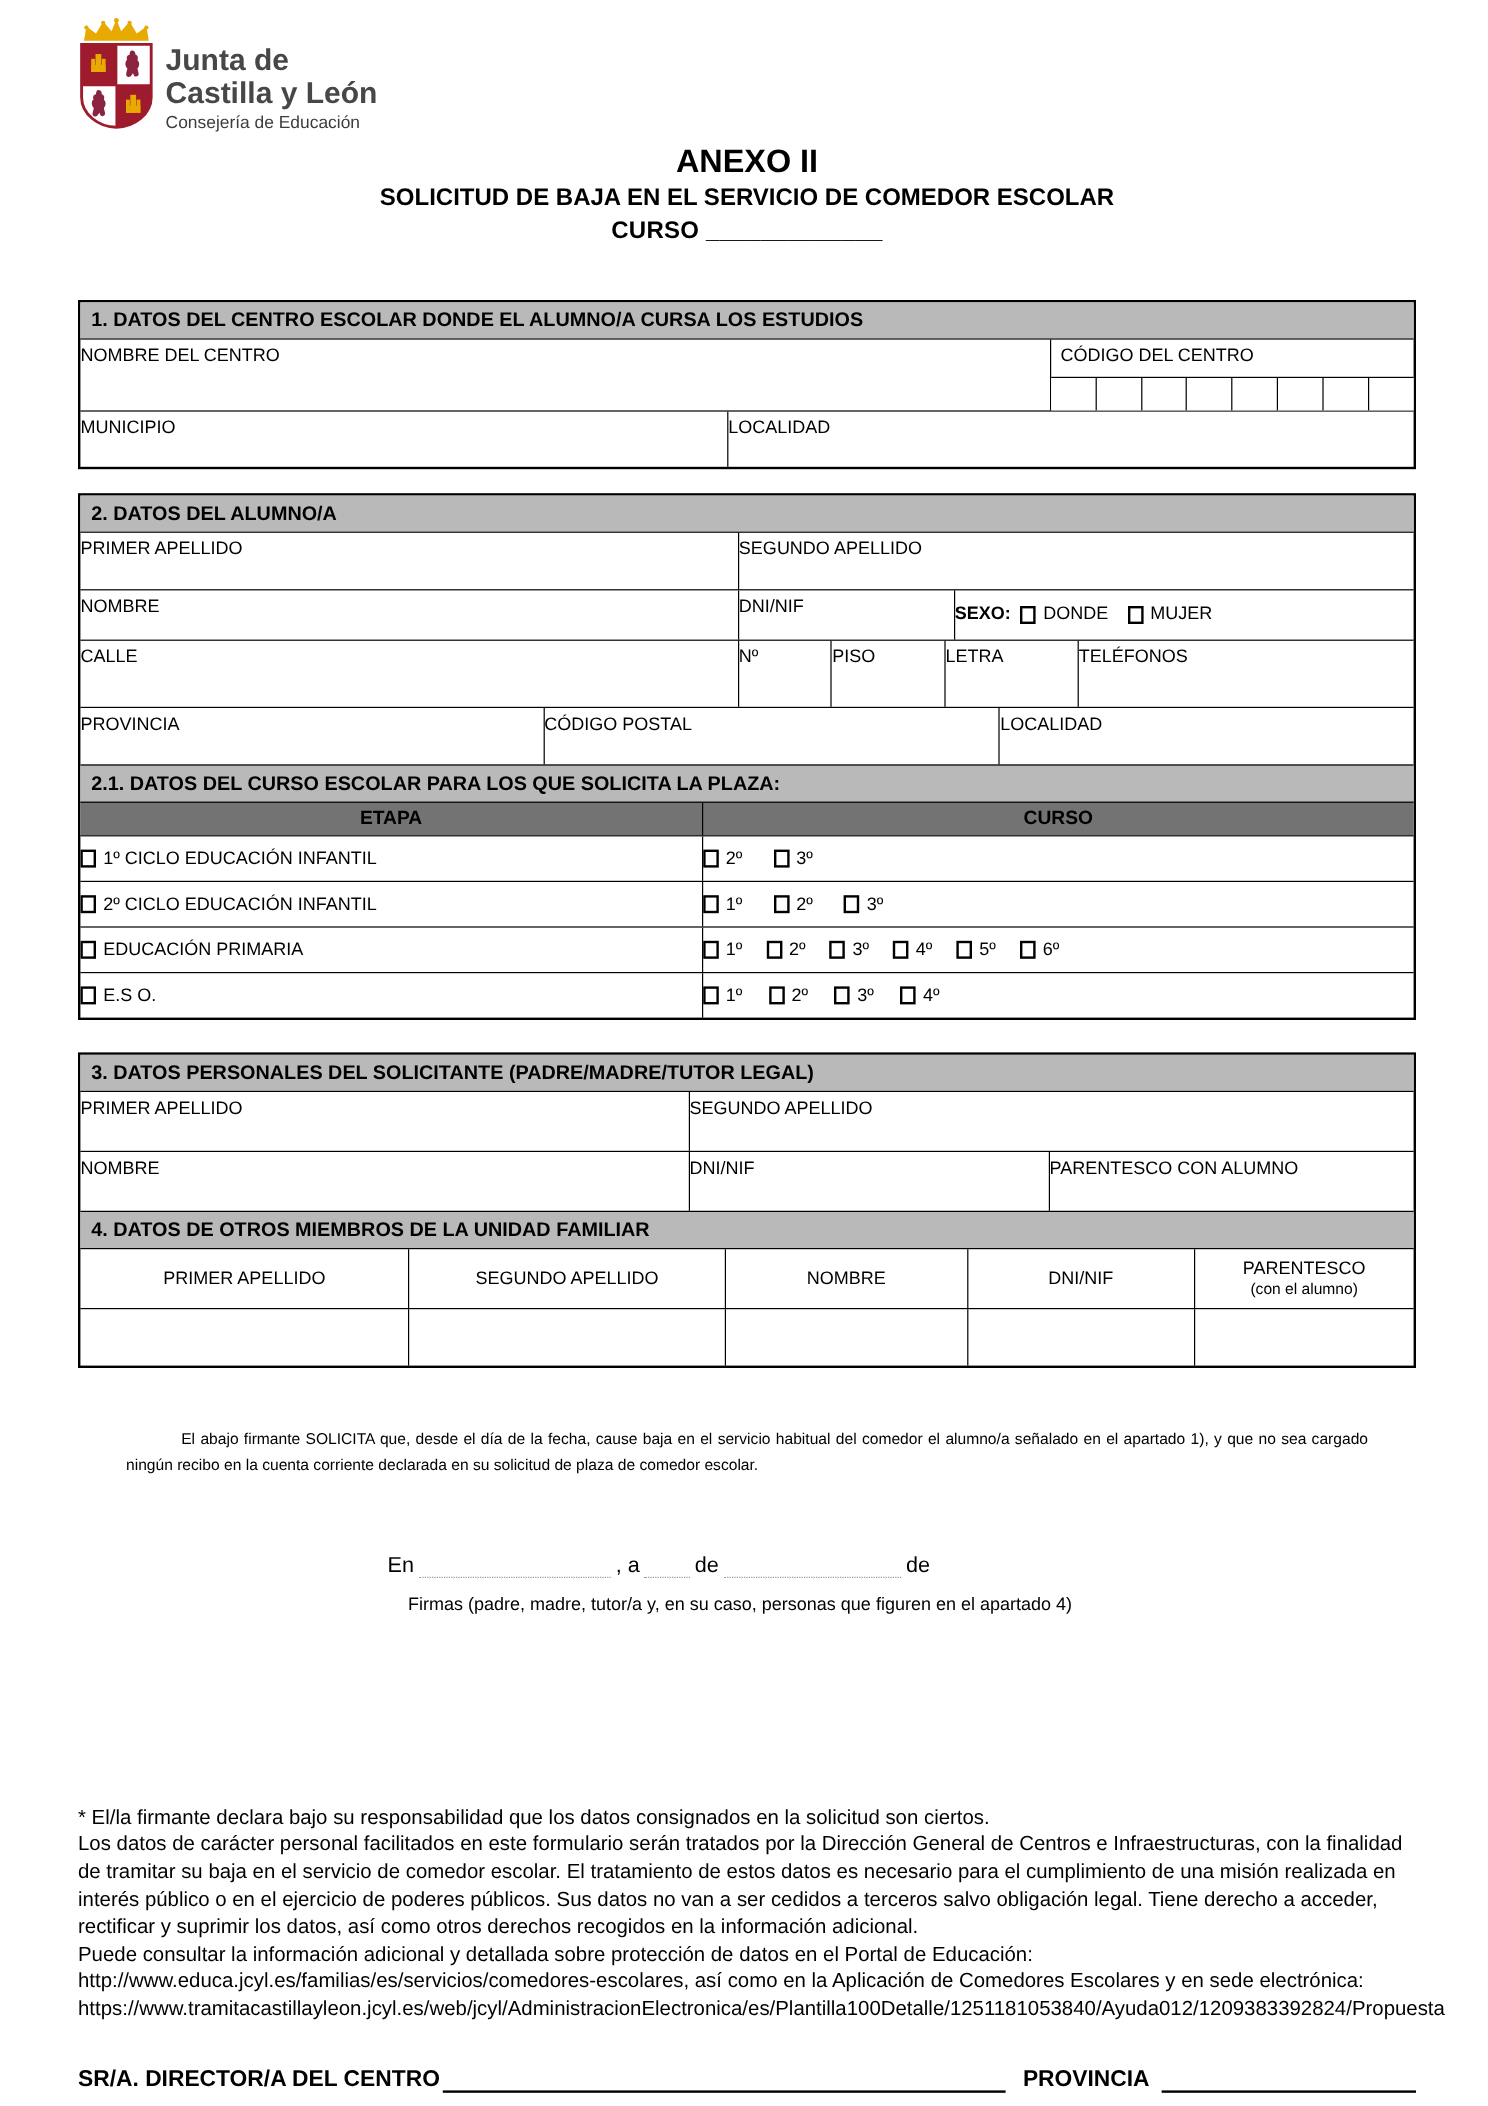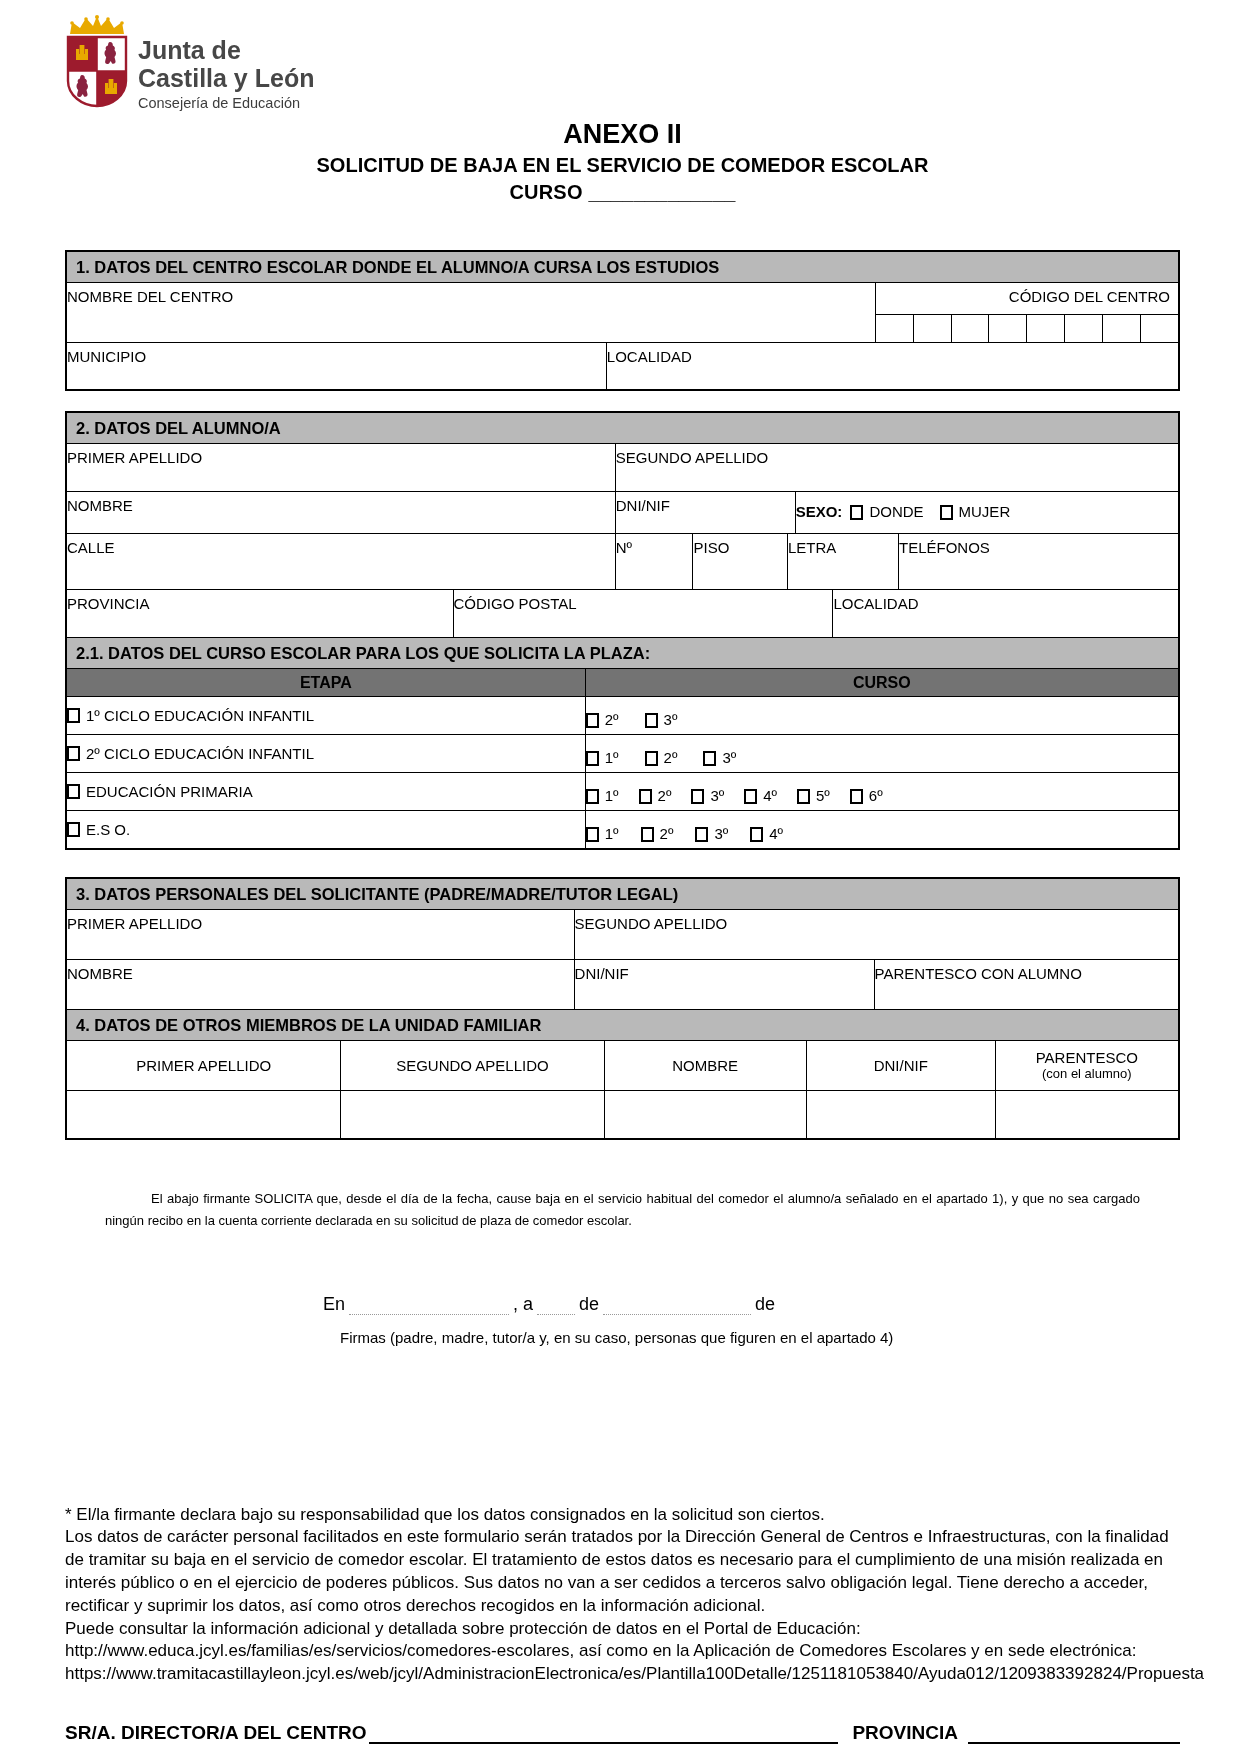--- a/index.html
+++ b/index.html
@@ -37,34 +37,34 @@
   .nopad { padding:0; }
   .rh60{min-height:60px} .rh47{min-height:47px} .rh48{min-height:48px}
   .rh42{min-height:42px} .rh56{min-height:56px} .rh38{min-height:38px}
   .rh50{min-height:50px}
 
   .tbl1 { margin-top:46px; }
   .tbl2 { margin-top:20px; }
   .tbl3 { margin-top:27px; }
 
   
-  .codcol { display:flex; flex-direction:column;text-align:right; }
+  .codcol { display:flex; flex-direction:column; }
   .codlabel { padding:5px 8px; font-size:15px; flex:1; }
   .codboxes { display:flex; height:28px; border-top:1px solid #000; }
   .codebox { flex:1; background:#fff; }
   .codebox + .codebox { border-left:1px solid #000; }
 
   
   .cb {
     display:inline-block; width:13px; height:15px;
     border:2px solid #000; background:#fff;
     vertical-align:-2px; margin-right:6px; flex:0 0 auto;
   }
   .vcenter { display:flex; align-items:center; }
-  .cgroup { display:flex; align-items:flex-end; gap:26px; }
+  .cgroup { display:flex; align-items:center; gap:26px; }
   .citem { display:flex; align-items:center; font-size:15px; }
 
   .subhead { background:#737373; }
   .subhead .cell { font-weight:bold; font-size:16px; display:flex; justify-content:center; align-items:center; padding:4px; }
 
   .hcenter { display:flex; flex-direction:column; justify-content:center; align-items:center; text-align:center; }
   .small2 { font-size:13px; line-height:1.15; }
 
   
   .mainpara {

